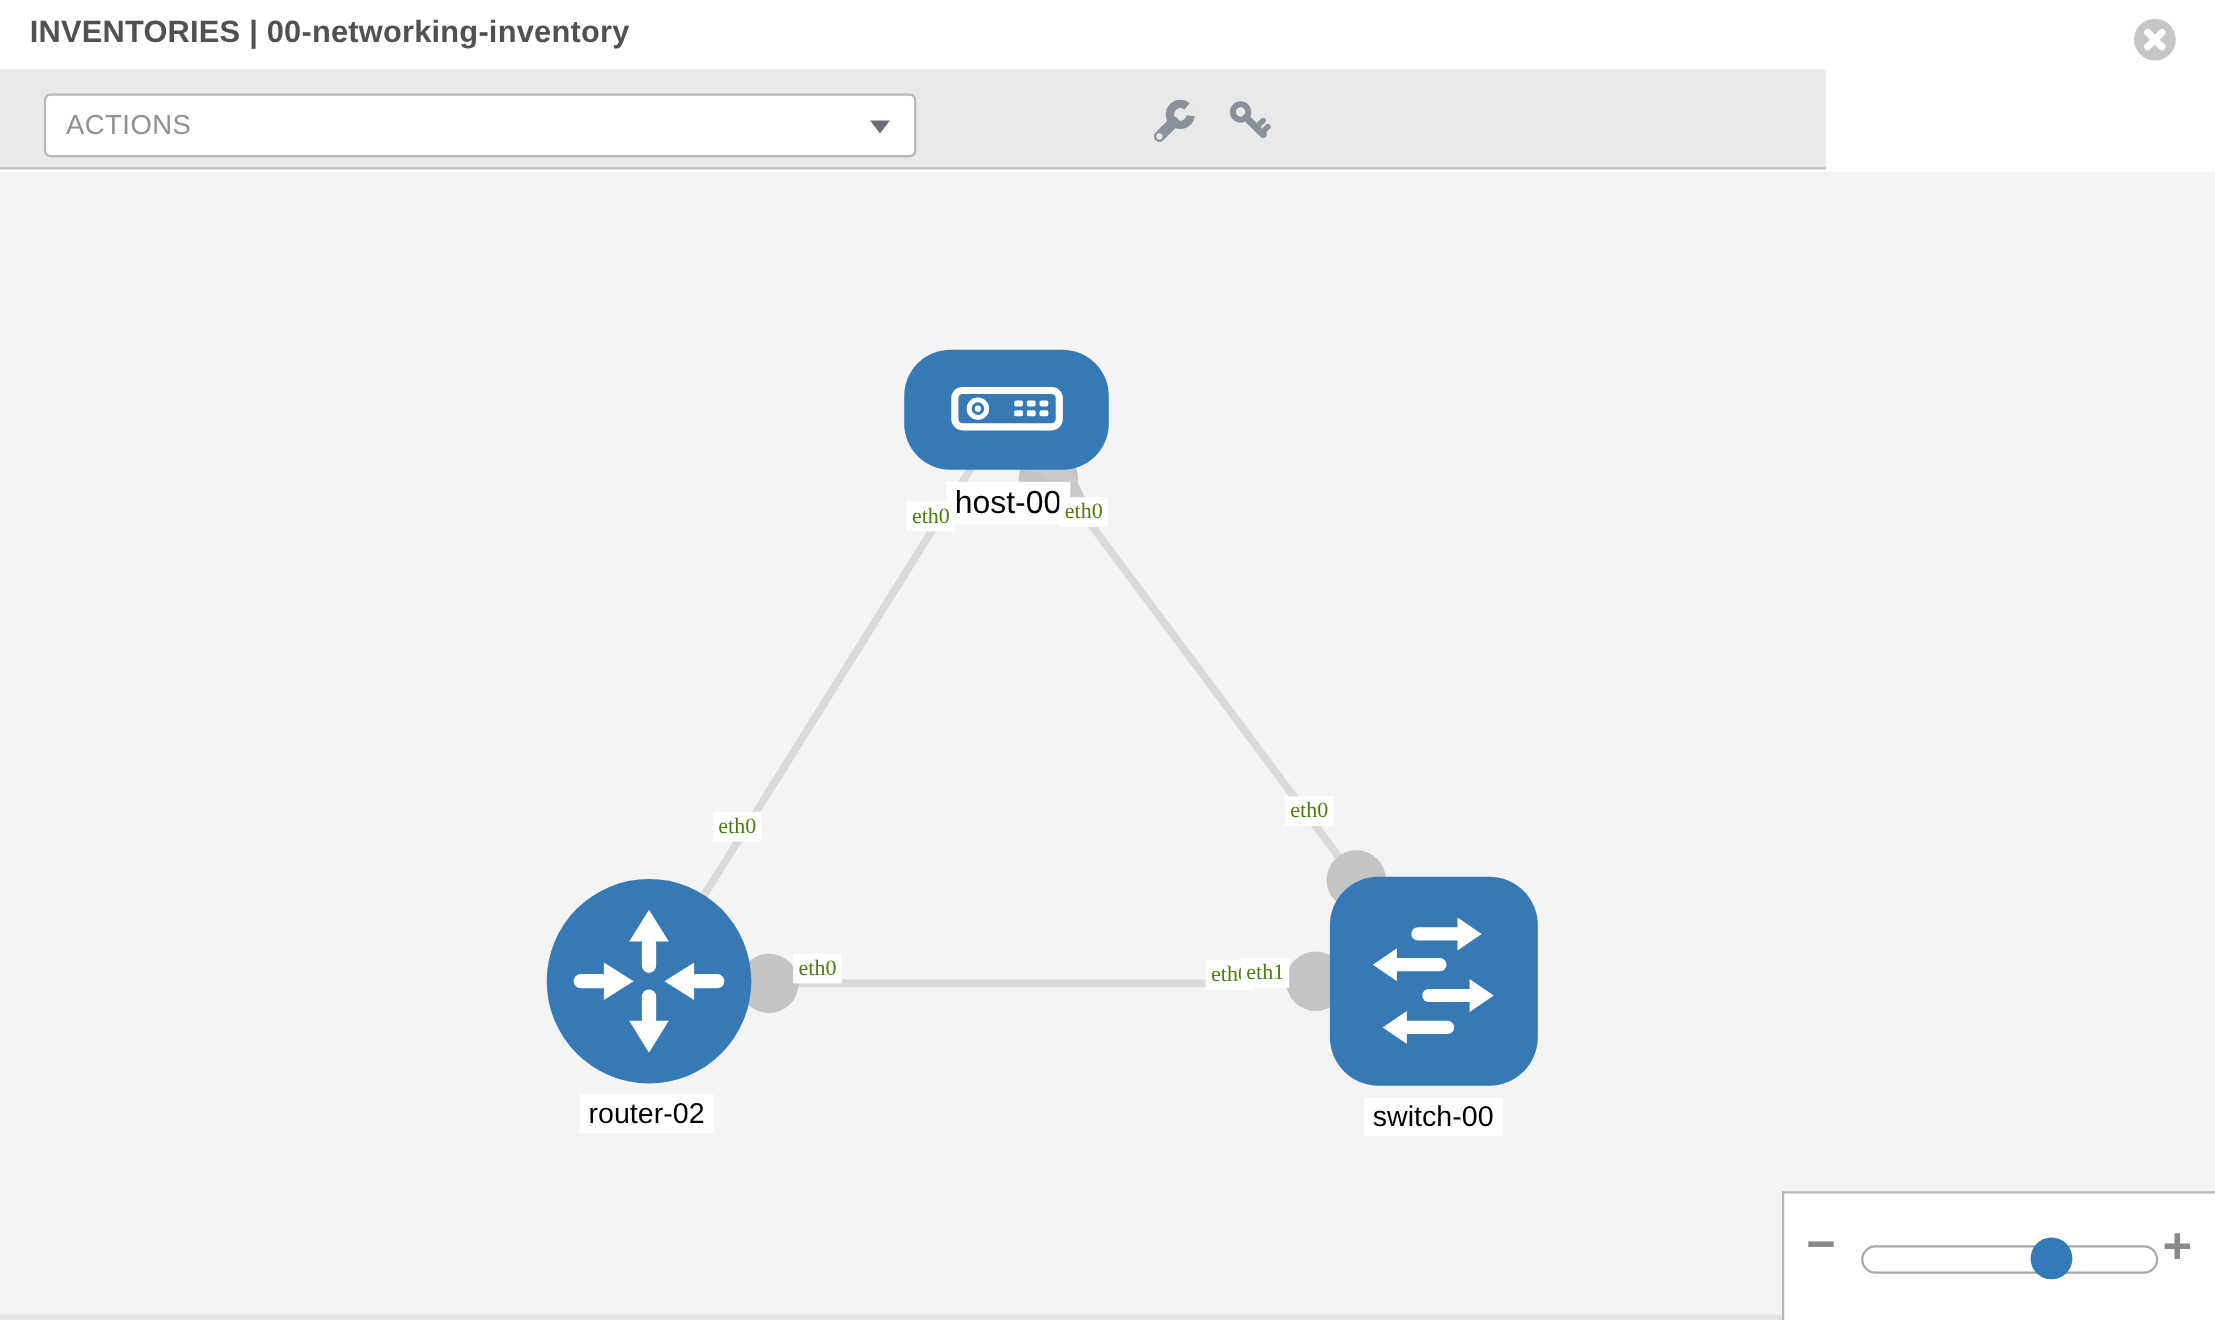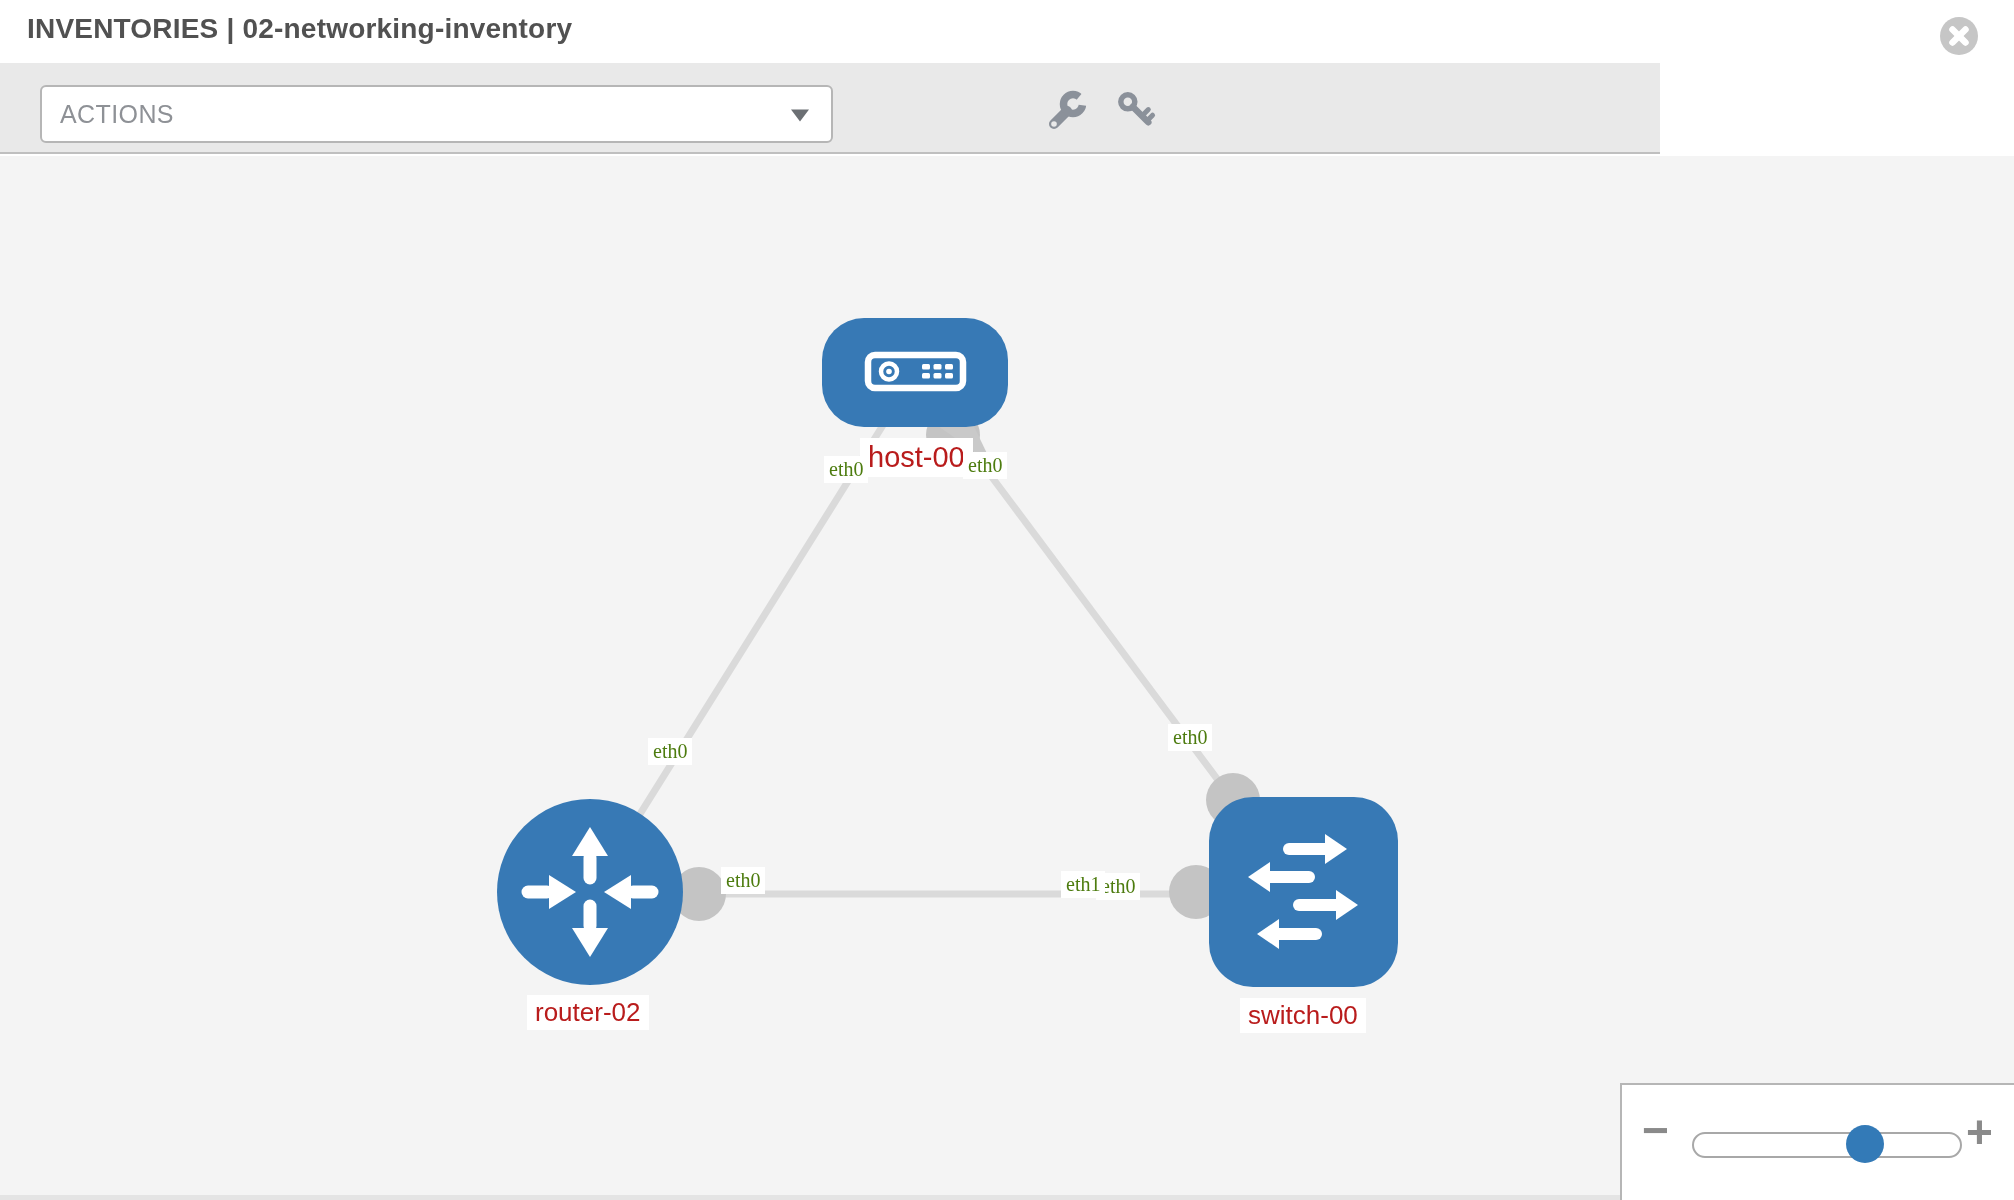--- a/index.html
+++ b/index.html
@@ -36,55 +36,55 @@
   .bottom-strip { position:absolute; left:0; bottom:0; width:100%; height:5px;
                   background:#e4e4e4; z-index:0; }
 
   .node { position:absolute; background:#3779b5; z-index:3; cursor:pointer; }
   #node-host   { left:822px;  top:162px; width:186px; height:109px; border-radius:42px; }
   #node-router { left:497px;  top:643px; width:186px; height:186px; border-radius:50%; }
   #node-switch { left:1209px; top:641px; width:189px; height:190px; border-radius:44px; }
   .node svg { position:absolute; left:0; top:0; }
 
   .node-label { position:absolute; background:#ffffff; padding:2px 8px; font-size:26px;
-                color:#b91c1c; z-index:4; white-space:nowrap; }
+                color:#000000; z-index:4; white-space:nowrap; }
   #host-label   { left:860px;  top:282px; font-size:29px; padding:3px 8px; }
   #router-label { left:527px;  top:839px; }
   #switch-label { left:1240px; top:842px; }
 
   .iface { position:absolute; background:#ffffff; padding:2px 5px; font-size:20px;
            color:#4d7c0f; z-index:4; white-space:nowrap;font-family:Liberation Serif, serif; }
   #if-hr-host    { left:824px;  top:300px; }
   #if-hs-host    { left:963px;  top:296px; }
   #if-hr-router  { left:648px;  top:582px; }
   #if-hs-switch  { left:1168px; top:568px; }
   #if-rs-router  { left:721px;  top:711px; }
   #if-rs-under   { left:1096px; top:717px; z-index:4; }
-  #if-rs-switch  { left:1061px; top:715px; z-index:5;text-align:right; }
+  #if-rs-switch  { left:1128px; top:715px; z-index:5;text-align:right; }
 
   
   .zoom-panel { position:absolute; left:1620px; top:927px; width:394px; height:117px;
                 background:#fff; border-top:2px solid #b6b6b6; border-left:2px solid #b6b6b6;
                 z-index:6; }
   .zoom-level { position:absolute; left:0; top:6px; width:100%; text-align:center;
                 font-size:23px; color:#1c1c1c; }
   .zoom-minus { position:absolute; left:20px; top:22px; font-size:46px; font-weight:bold;
                 color:#8a8a8a; background:none; border:none; line-height:1; cursor:pointer; }
   .zoom-plus  { position:absolute; left:344px; top:24px; font-size:46px; font-weight:bold;
                 color:#8a8a8a; background:none; border:none; line-height:1; cursor:pointer; }
   .zoom-track { position:absolute; left:70px; top:47px; width:270px; height:26px;
                 background:#fff; border:2px solid #a8a8a8; border-radius:13px; cursor:pointer; }
   .zoom-thumb { position:absolute; left:224px; top:40px; width:38px; height:38px;
                 border-radius:50%; background:#337ab7; cursor:grab; }
 </style>
 </head>
 <body>
 
 <div class="titlebar">
-  <h1 class="page-title">INVENTORIES | 02-networking-inventory</h1>
+  <h1 class="page-title">INVENTORIES | 00-networking-inventory</h1>
   <button class="close-btn">
     <span>
       <svg width="38" height="38" viewBox="0 0 38 38">
         <line x1="12.5" y1="12.5" x2="25.5" y2="25.5" stroke="#fff" stroke-width="6.5" stroke-linecap="round"></line>
         <line x1="25.5" y1="12.5" x2="12.5" y2="25.5" stroke="#fff" stroke-width="6.5" stroke-linecap="round"></line>
       </svg>
     </span>
   </button>
 </div>
 

